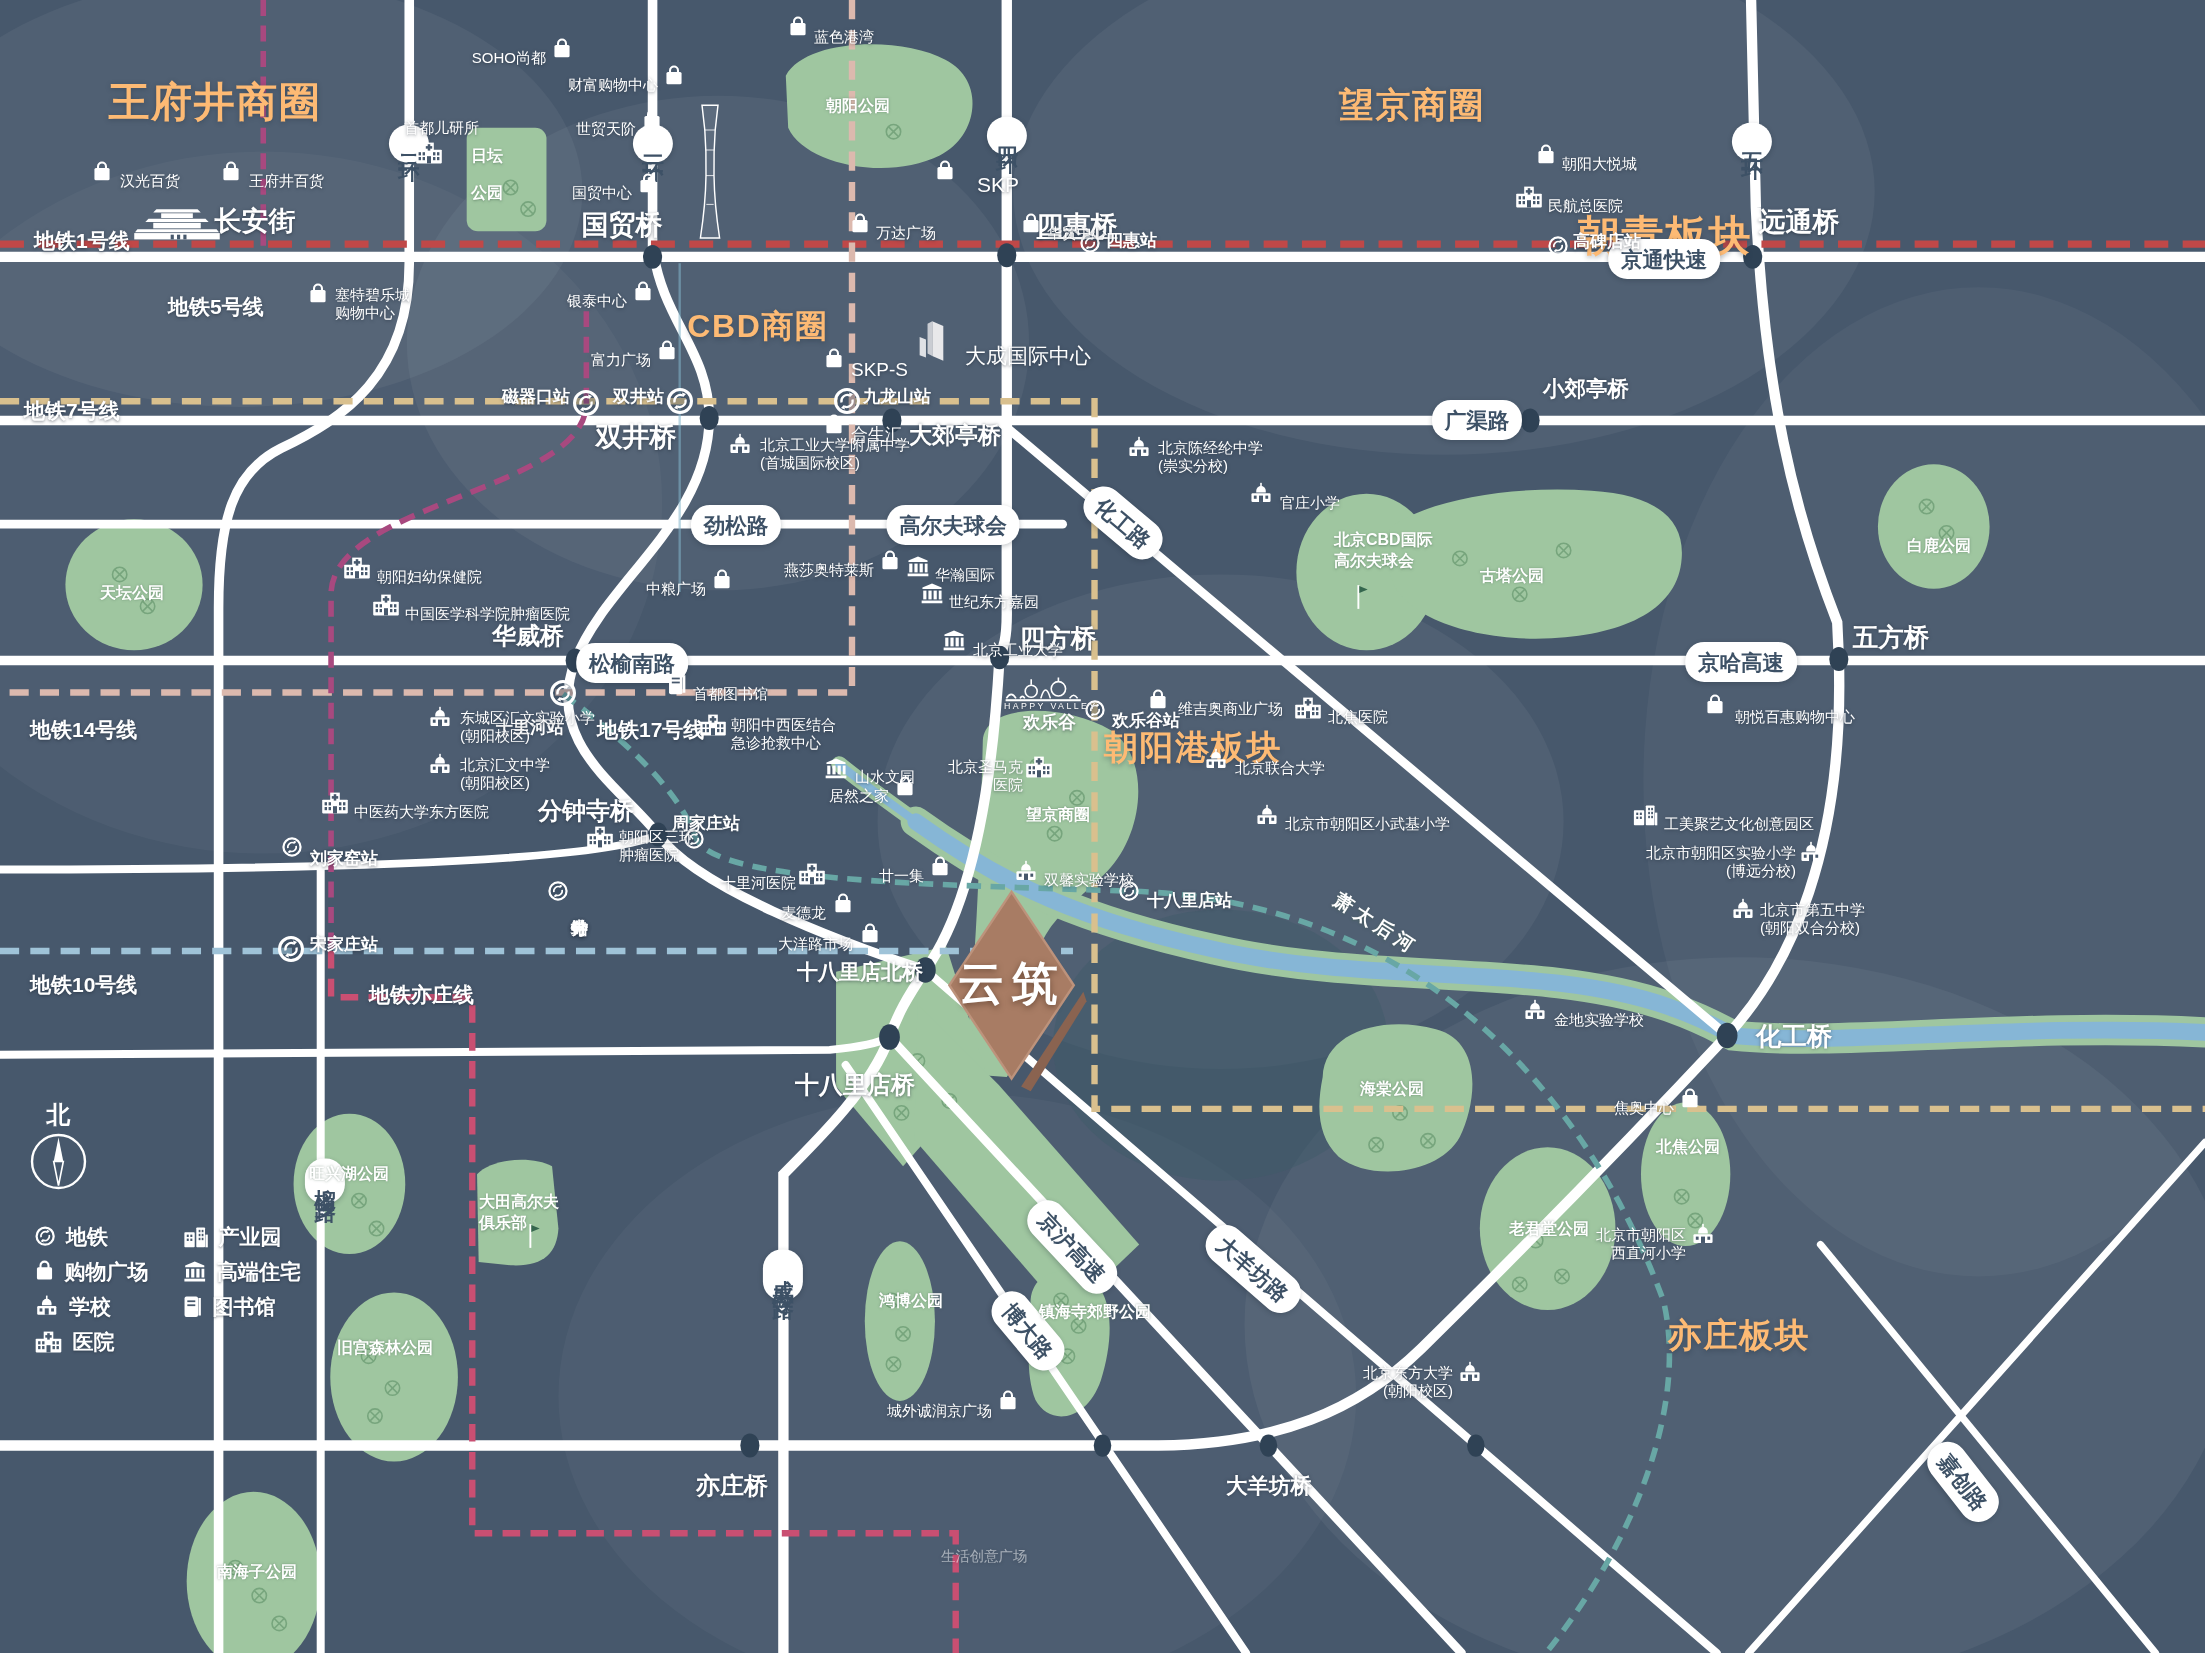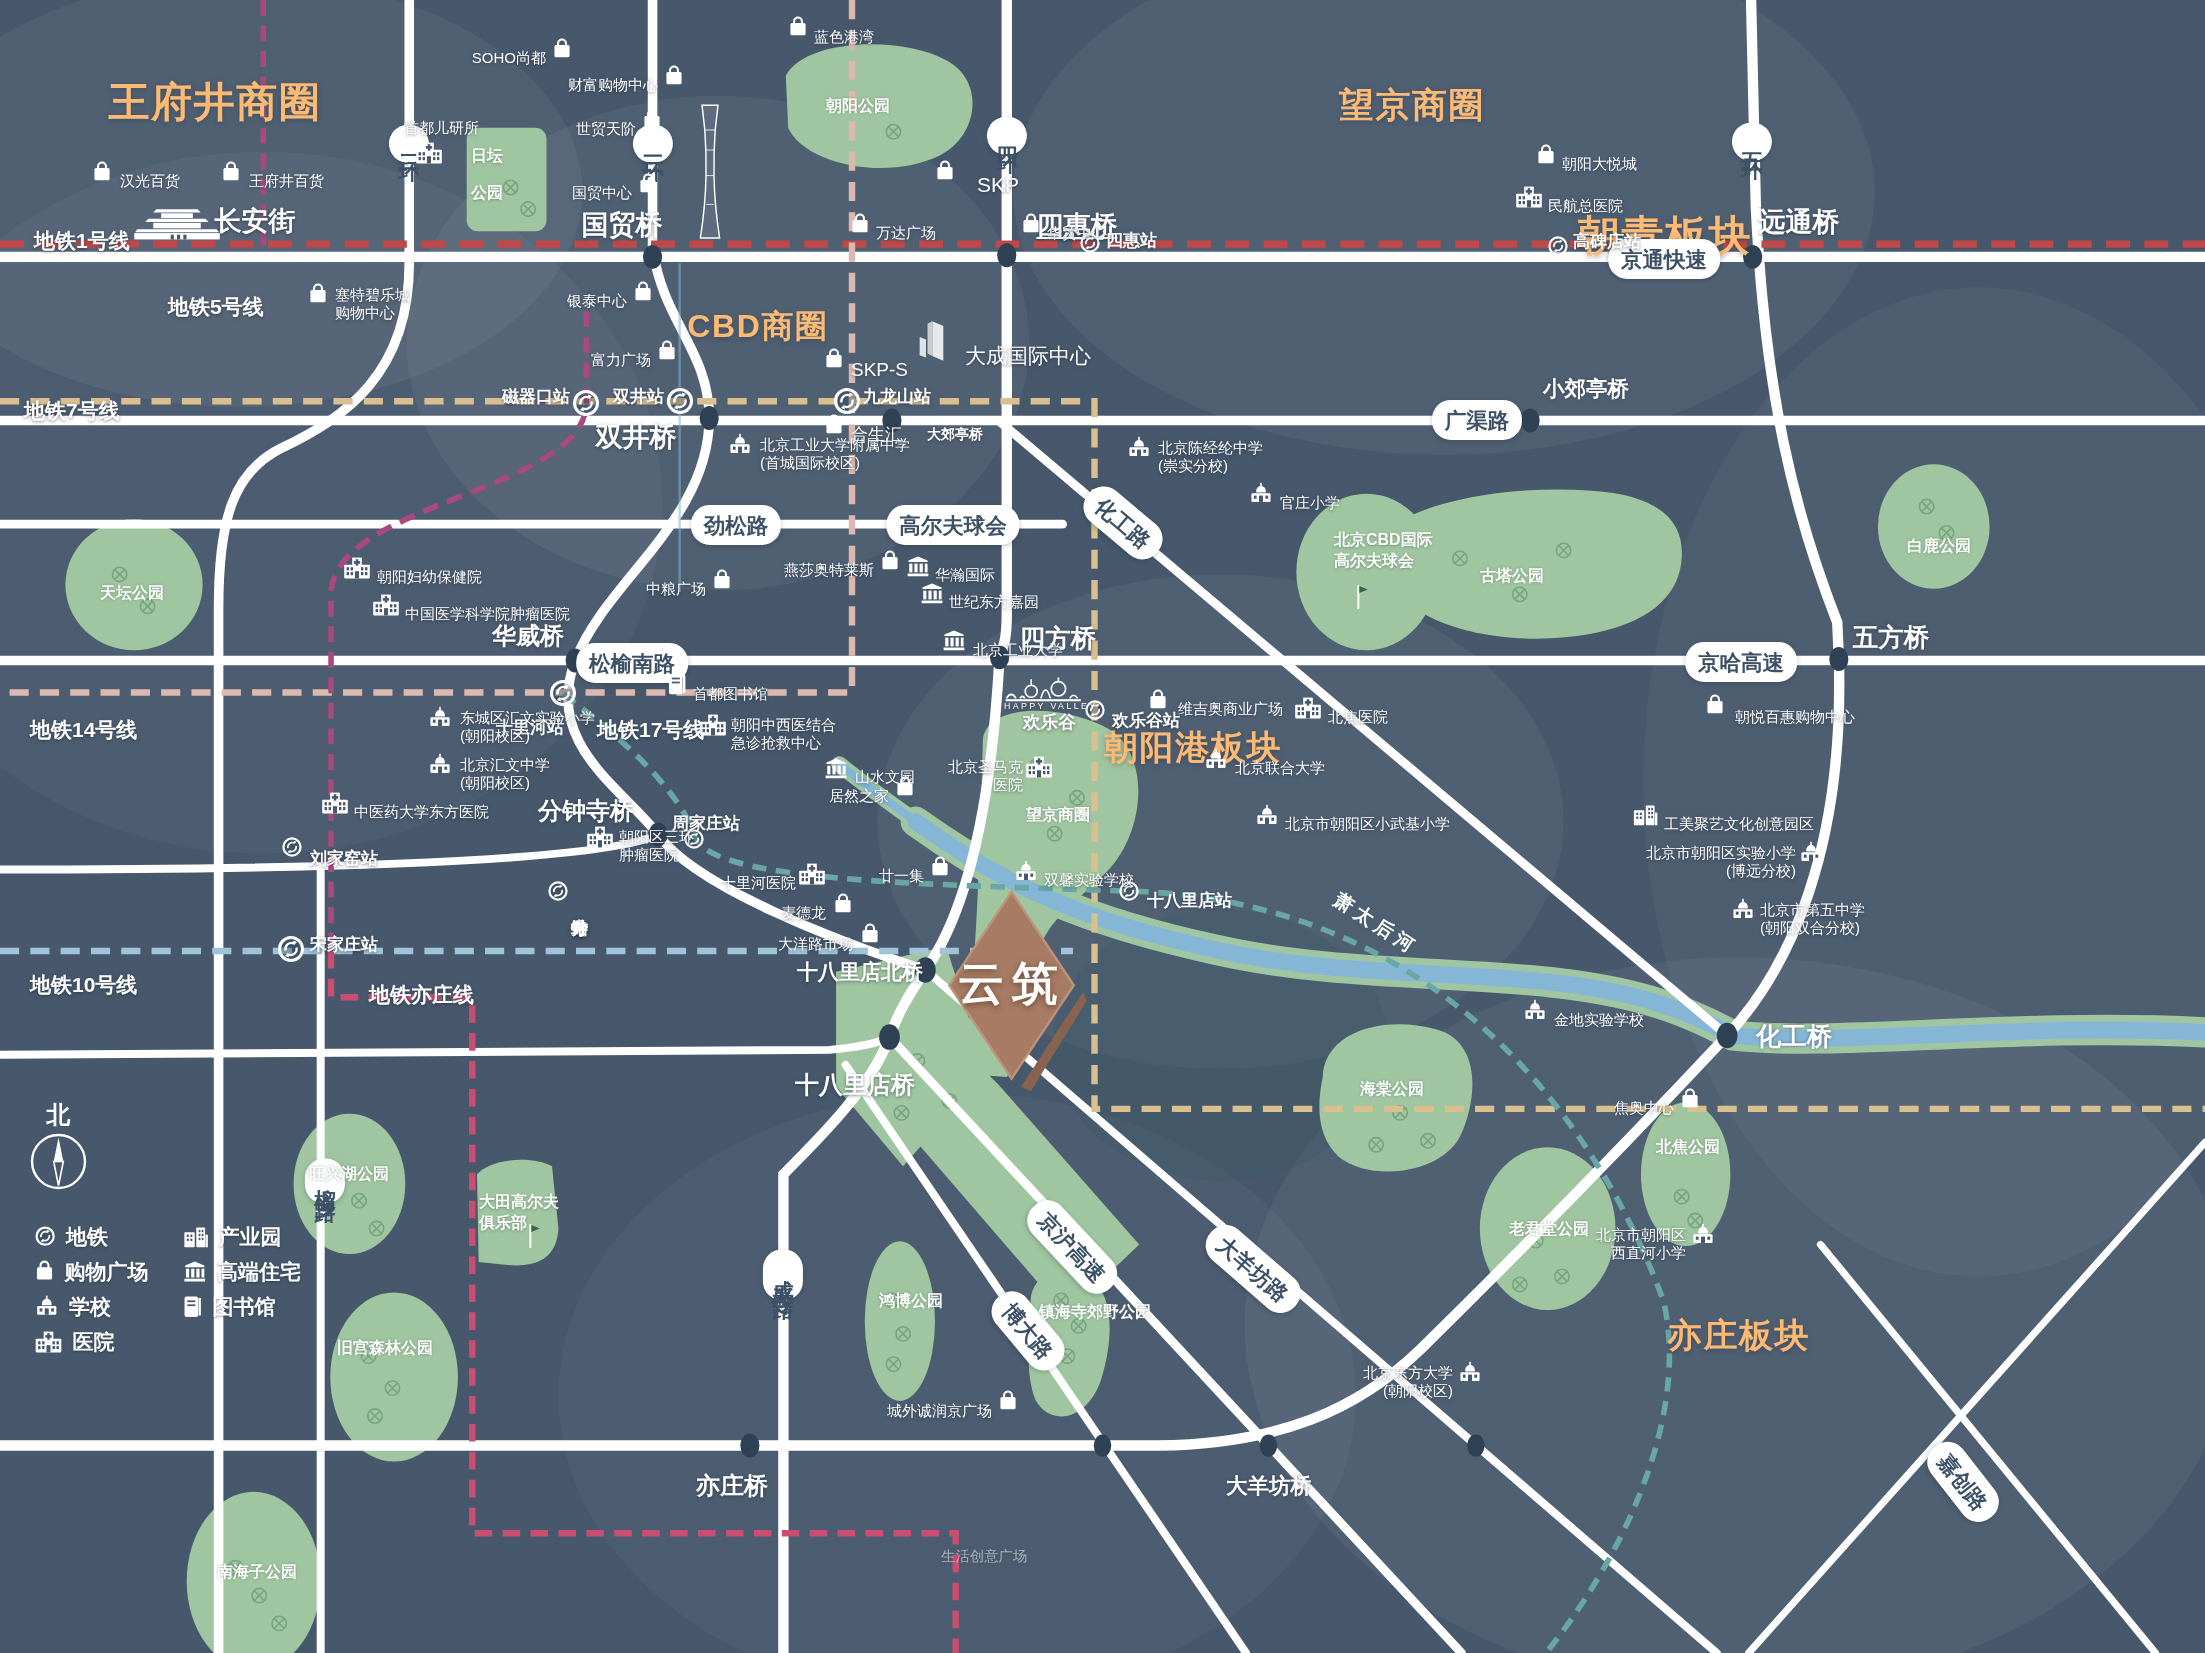--- a/index.html
+++ b/index.html
@@ -362,21 +362,21 @@
       <div class="mk pill rot" style="top: 523px; left: 1123px; --r: 40deg;">化工路</div>
       <div class="mk pill rot" style="top: 1247px; left: 1072px; --r: 47deg;">京沪高速</div>
       <div class="mk pill rot" style="top: 1331px; left: 1028px; --r: 50deg;">博大路</div>
       <div class="mk pill rot" style="top: 1269px; left: 1253px; --r: 41deg;">大羊坊路</div>
       <div class="mk pill rot" style="top: 1482px; left: 1963px; --r: 52deg;">嘉创路</div>
       <div class="mk br" style="top: 221px; left: 255px; font-size: 27px;">长安街</div>
       <div class="mk br" style="top: 225px; left: 622px; font-size: 27px;">国贸桥</div>
       <div class="mk br" style="top: 226px; left: 1077px; font-size: 27px; text-decoration: underline;">四惠桥</div>
       <div class="mk br" style="top: 222px; left: 1799px; font-size: 27px;">远通桥</div>
       <div class="mk br" style="top: 437px; left: 636px; font-size: 27px;">双井桥</div>
-      <div class="mk br" style="top: 435px; left: 955px; font-size: 14px;">大郊亭桥</div>
+      <div class="mk br" style="top: 435px; left: 955px; font-size: 23px;">大郊亭桥</div>
       <div class="mk br" style="top: 388px; left: 1586px; font-size: 21.5px;">小郊亭桥</div>
       <div class="mk br" style="top: 636px; left: 528px; font-size: 24px;">华威桥</div>
       <div class="mk br" style="top: 638px; left: 1058px; font-size: 25.5px;">四方桥</div>
       <div class="mk br" style="top: 637px; left: 1891px; font-size: 25.5px;">五方桥</div>
       <div class="mk br" style="top: 811px; left: 586px; font-size: 24px;">分钟寺桥</div>
       <div class="mk br" style="top: 972px; left: 860px; font-size: 21px;">十八里店北桥</div>
       <div class="mk br" style="top: 1085px; left: 855px; font-size: 24px;">十八里店桥</div>
       <div class="mk br" style="top: 1036px; left: 1794px; font-size: 25.5px;">化工桥</div>
       <div class="mk br" style="top: 1486px; left: 732px; font-size: 24px;">亦庄桥</div>
       <div class="mk br" style="top: 1485px; left: 1269px; font-size: 21.5px;">大羊坊桥</div>

